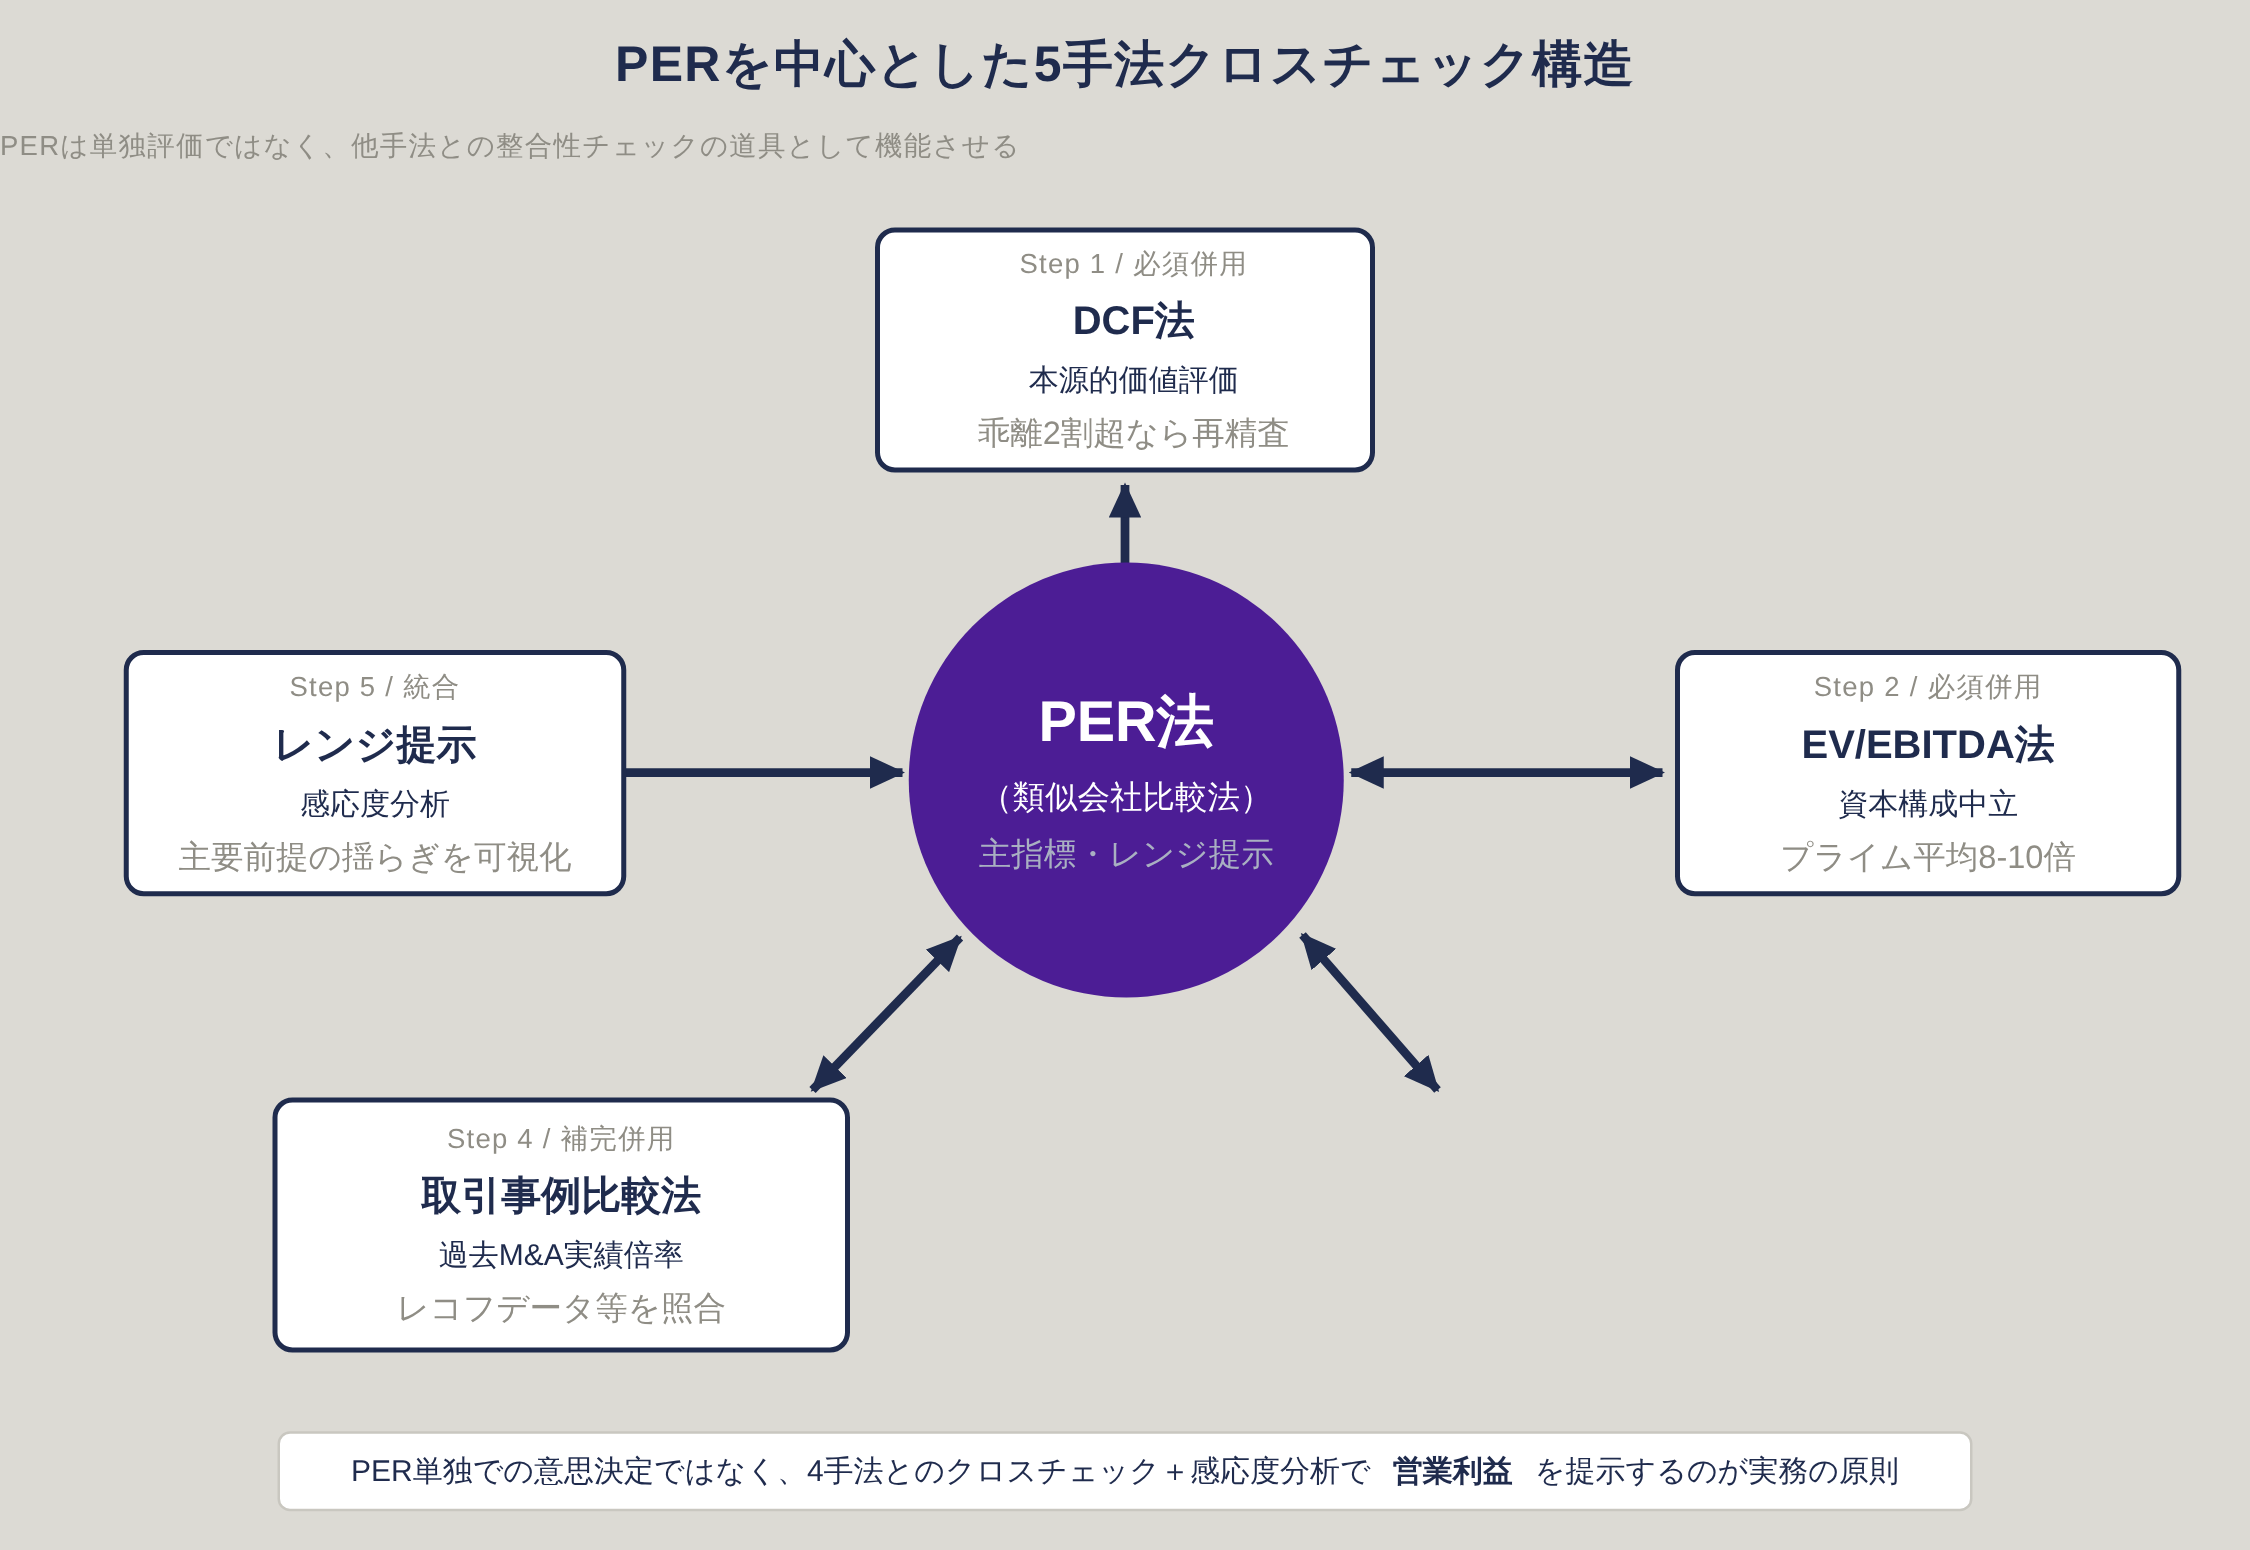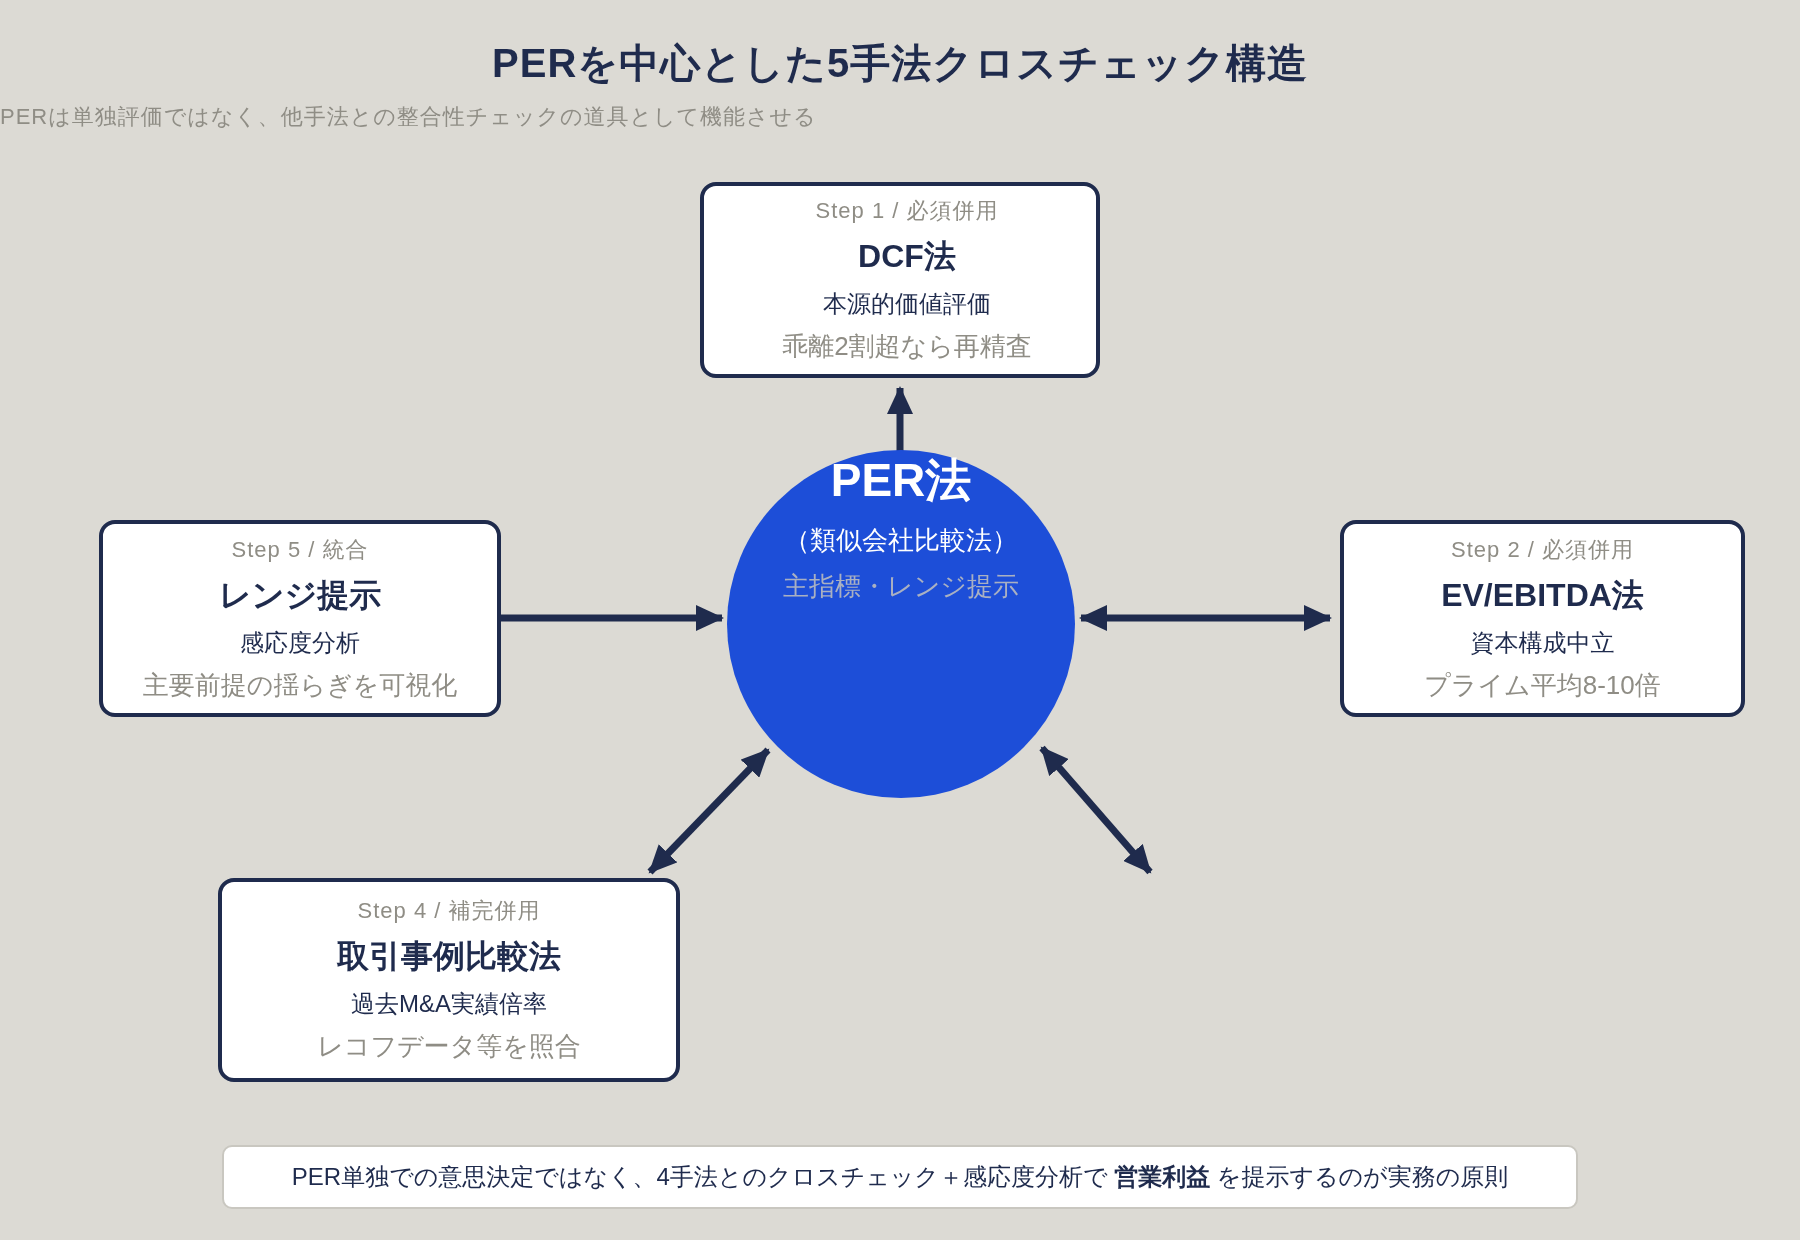--- a/index.html
+++ b/index.html
@@ -10,21 +10,21 @@
   .stage {
     position: relative;
     width: 1800px;
     height: 1240px;
     background: #dcdad4;
     font-family: "Liberation Sans", "DejaVu Sans", sans-serif;
     overflow: hidden;
   }
   .title {
     position: absolute;
-    top: 36px;
+    top: 24px;
     left: 0;
     width: 100%;
     text-align: center;
     font-size: 40px;
     font-weight: bold;
     color: #1f2b4d;
     letter-spacing: 1px;
   }
   .subtitle {
     position: absolute;
@@ -64,25 +64,25 @@
   .node-txn   { left: 218px;  top: 878px; width: 462px; height: 204px; }
   .node-range { left: 58px;   top: 520px; width: 402px; height: 197px; margin-left: 41px; }
 
   .circle {
     position: absolute;
     left: 727px;
     top: 450px;
     width: 348px;
     height: 348px;
     border-radius: 50%;
-    background: #1d4ed8;
+    background: #4c1d95;
     display: flex;
     flex-direction: column;
     align-items: center;
-    justify-content: flex-start;
+    justify-content: center;
     gap: 11px;
     text-align: center;
   }
   .circle .c-title { color: #ffffff; font-size: 46px; font-weight: bold; }
   .circle .c-sub   { color: #ffffff; font-size: 26px; }
   .circle .c-note  { color: #a9b0c2; font-size: 26px; }
 
   .banner {
     position: absolute;
     box-sizing: border-box;
@@ -92,20 +92,21 @@
     height: 64px;
     background: #ffffff;
     border: 2px solid #c9c7c0;
     border-radius: 10px;
     display: flex;
     align-items: center;
     justify-content: center;
     font-size: 24px;
     color: #1f2b4d;
     white-space: pre;
+    gap: 11px;
   }
   .banner .hl { font-weight: bold; }
 </style>
 </head>
 <body>
 
 <div class="stage">
 
   <div class="title">PERを中心とした5手法クロスチェック構造</div>
   <div class="subtitle">PERは単独評価ではなく、他手法との整合性チェックの道具として機能させる</div>

